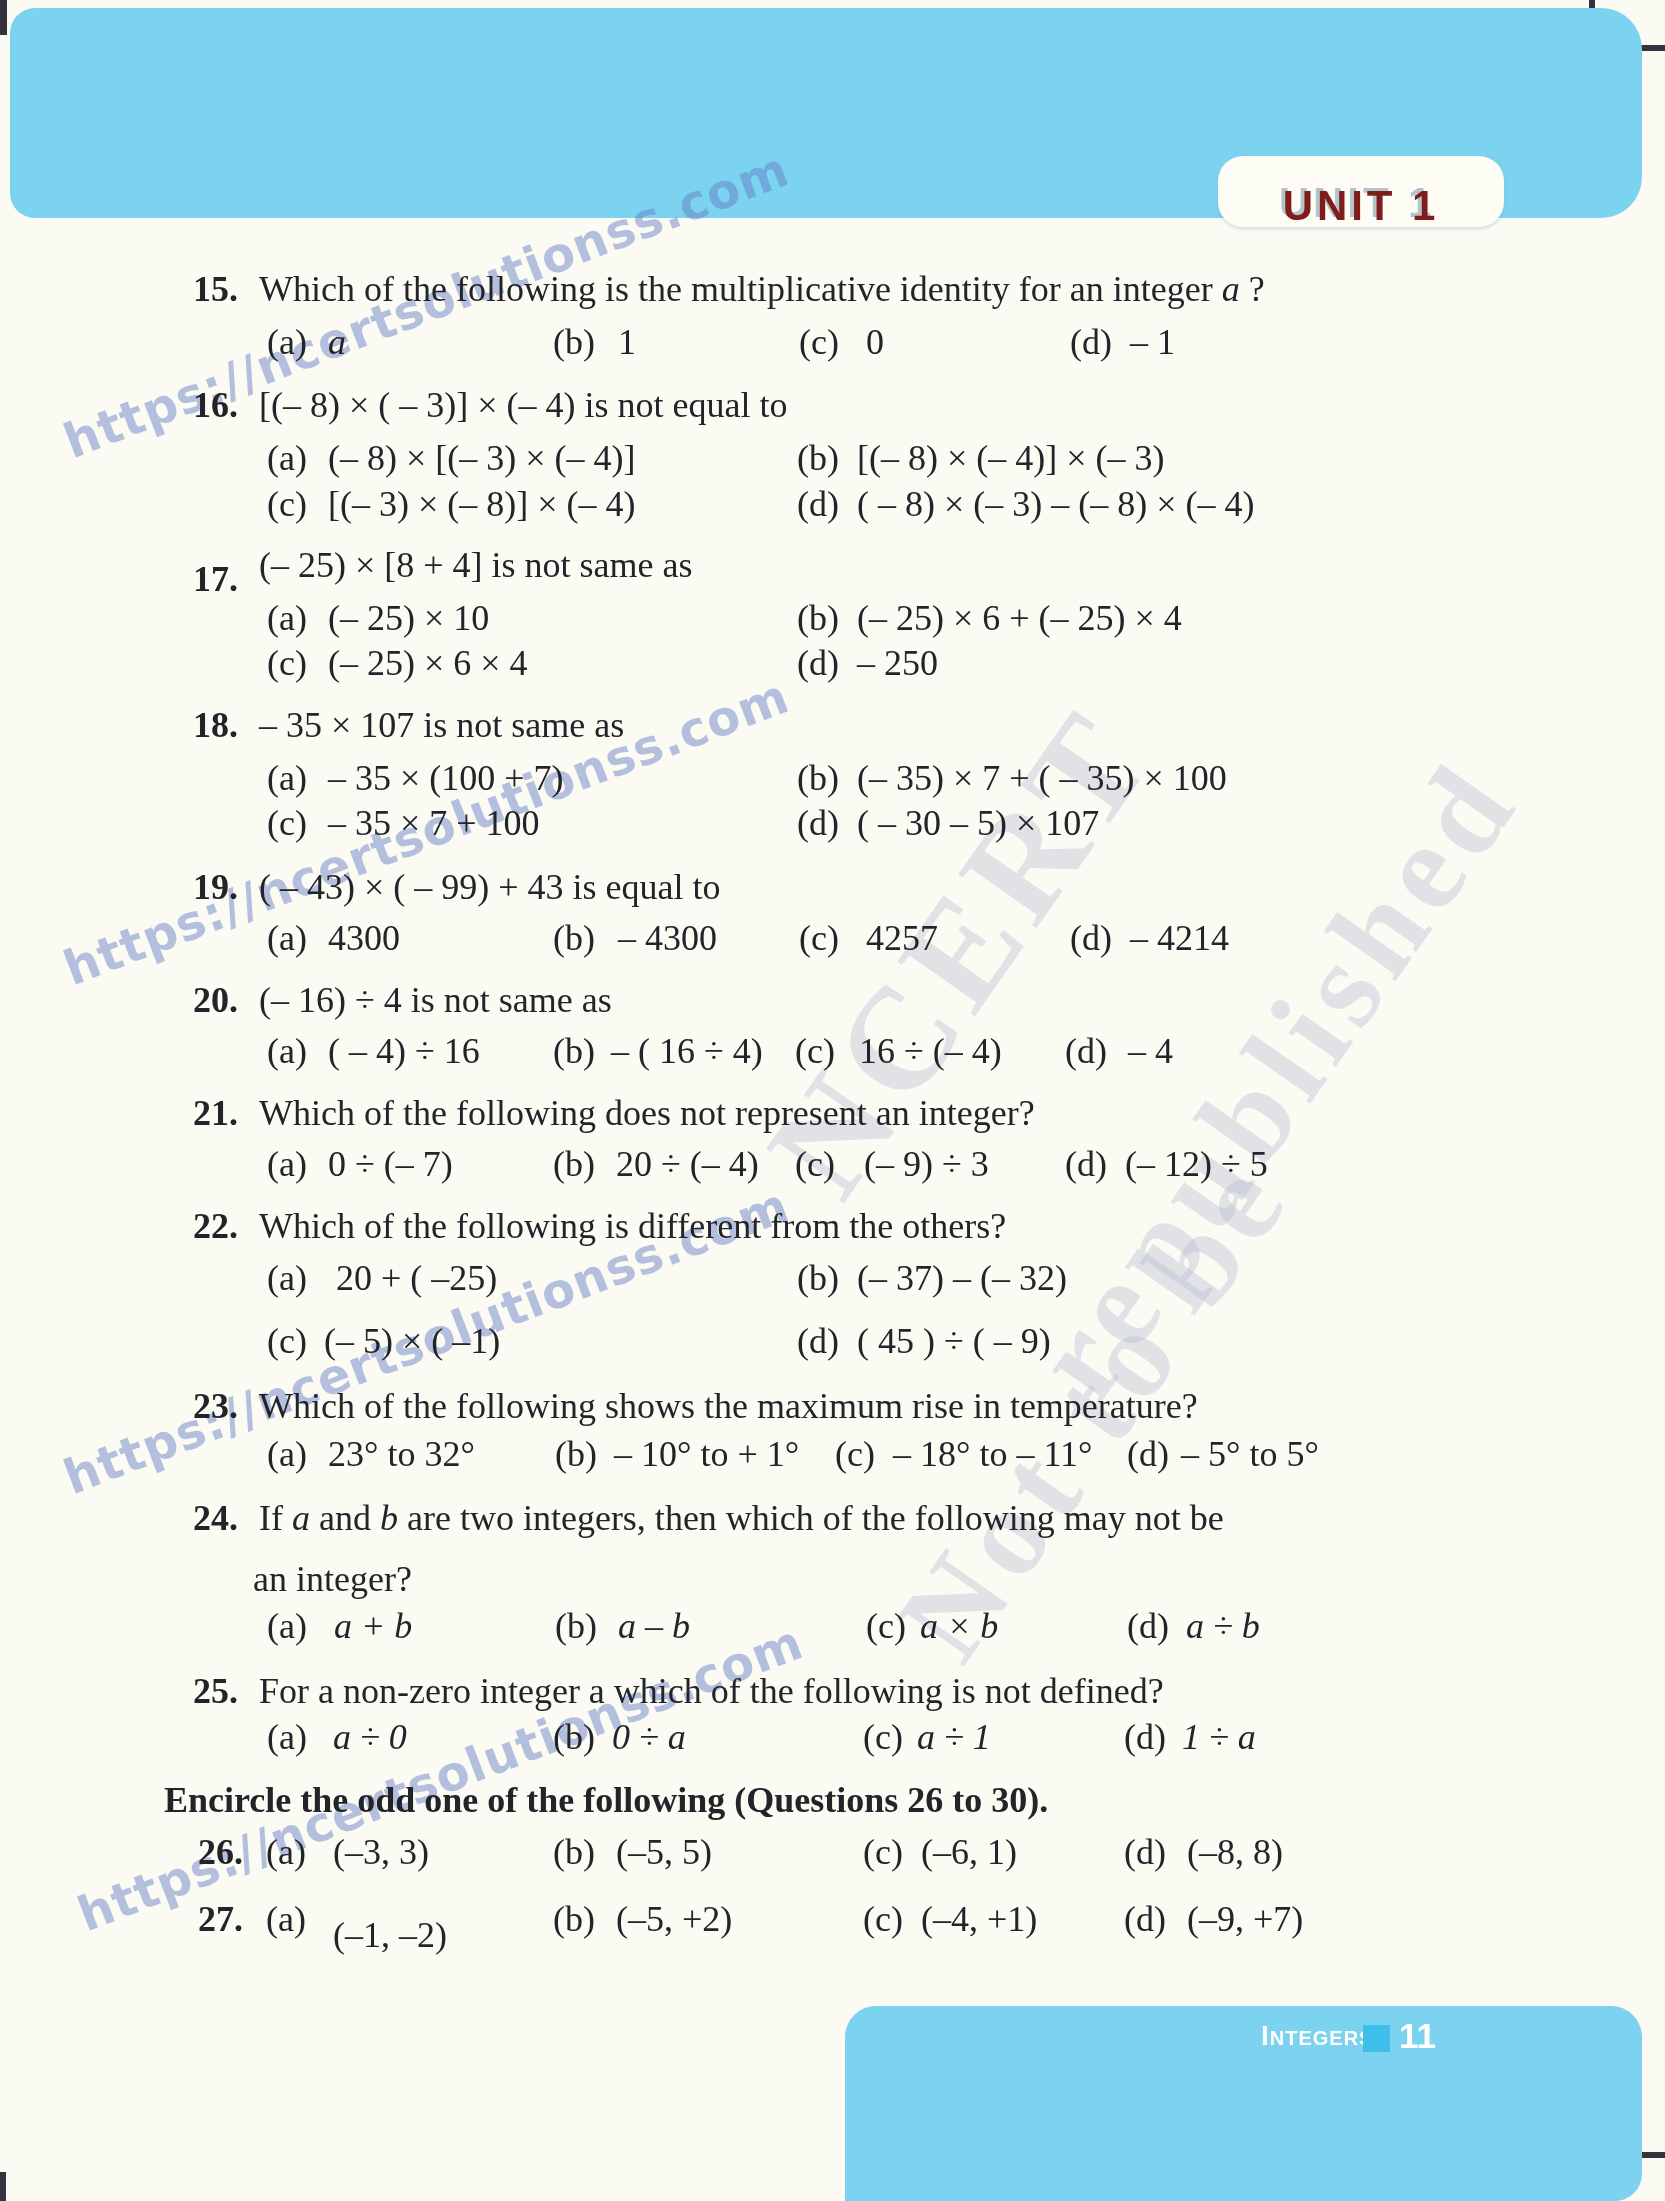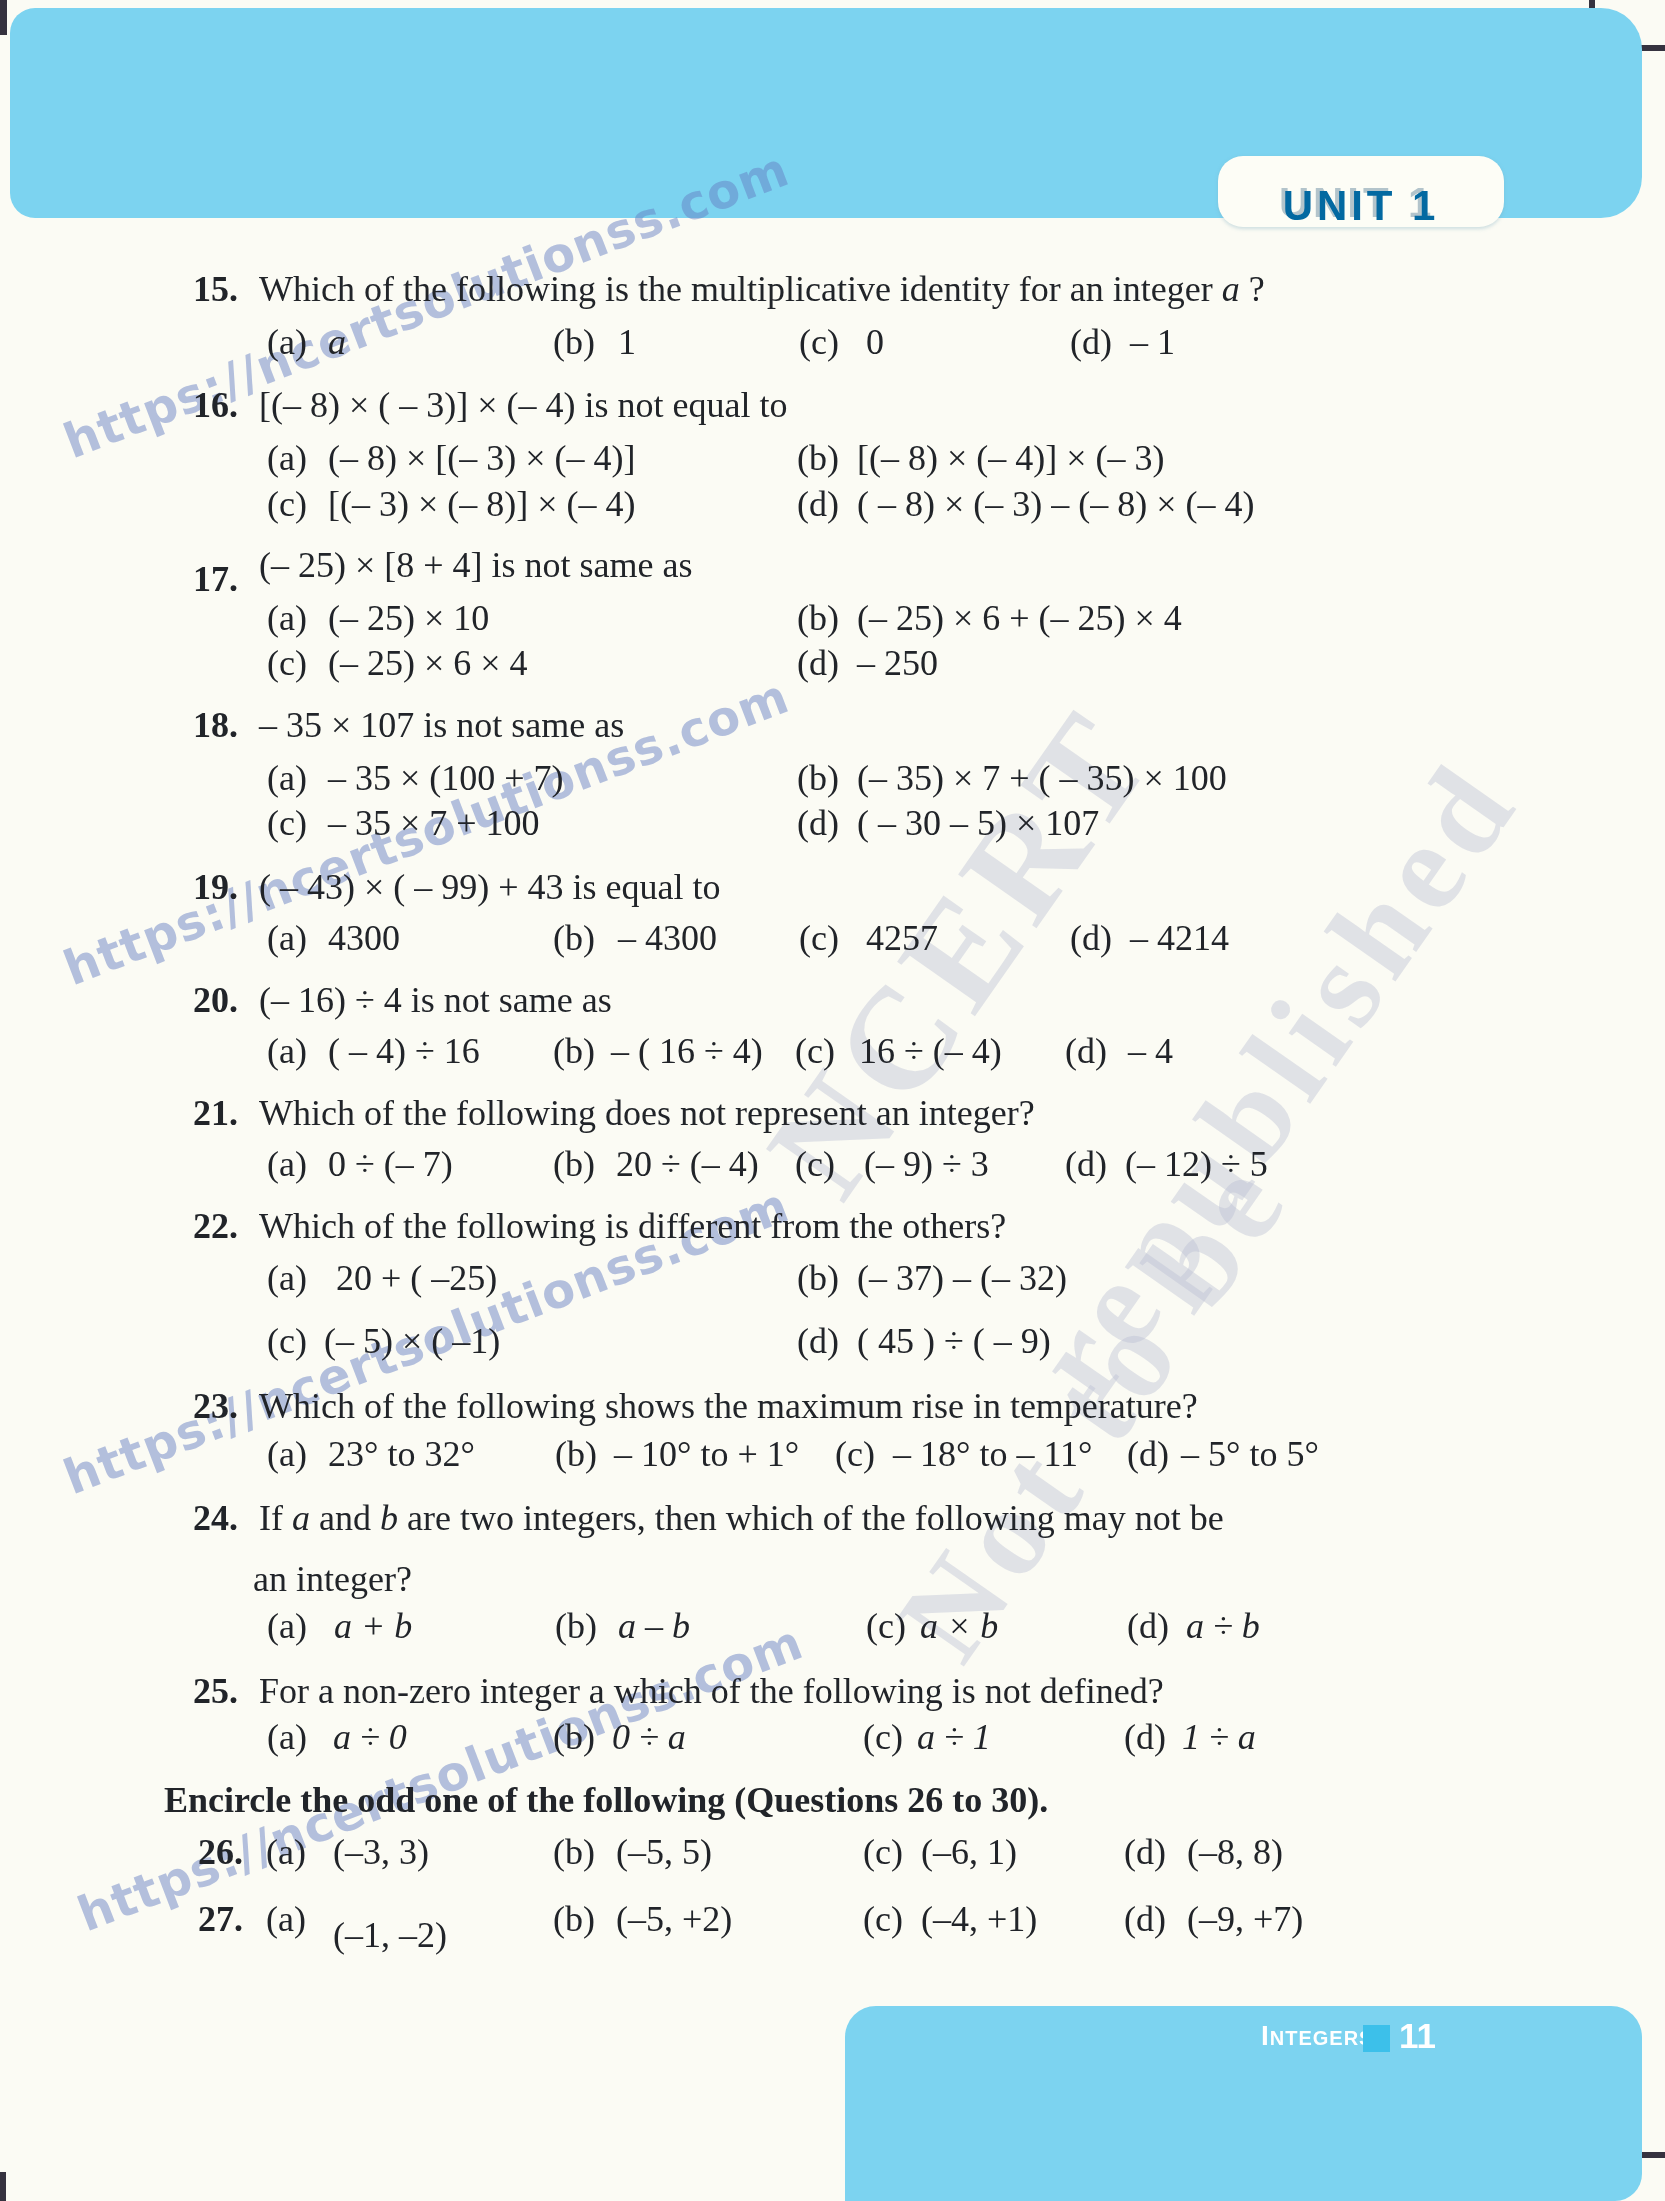--- a/index.html
+++ b/index.html
@@ -5,21 +5,21 @@
   html,body{margin:0;padding:0;background:#e8e8e4;}
   .page{position:relative;width:1666px;height:2201px;background:#fbfbf4;overflow:hidden;
         font-family:"Liberation Serif","DejaVu Serif",serif;color:#212429;}
   
   .top-band{position:absolute;left:9.7px;top:7.7px;width:1632px;height:210px;
             background:#7cd3f0;border-radius:25px 41px 41px 25px;}
   .unit-badge{position:absolute;left:1218px;top:156px;width:286px;height:71px;
               background:#fdfdf6;border-radius:25px;box-shadow:0 1.9px 3.9px rgba(120,170,190,.35);
               display:flex;align-items:center;justify-content:center;}
   .unit-badge span{font-family:"Liberation Sans","DejaVu Sans",sans-serif;font-weight:bold;
-                   font-size:42px;letter-spacing:3.9px;color:#0369a1;
+                   font-size:42px;letter-spacing:3.9px;color:#7f1d1d;
                    text-shadow:-3.9px -2.9px 0 rgba(105,140,160,.5);margin-top:28px;}
   
   .footer-band{position:absolute;left:845px;top:2006px;width:797px;height:195px;
                background:#7cd3f0;border-radius:31px 31px 27px 0;}
   .footer-title{position:absolute;left:1261px;top:2020px;
                 font-family:"Liberation Sans","DejaVu Sans",sans-serif;font-weight:bold;
                 font-variant:small-caps;font-size:28px;letter-spacing:1px;color:#ffffff;}
   .footer-square{position:absolute;left:1363px;top:2025px;width:27px;height:27px;background:#3cc0ea;}
   .footer-page{position:absolute;left:1399px;top:2016px;
                font-family:"Liberation Sans","DejaVu Sans",sans-serif;font-weight:bold;

